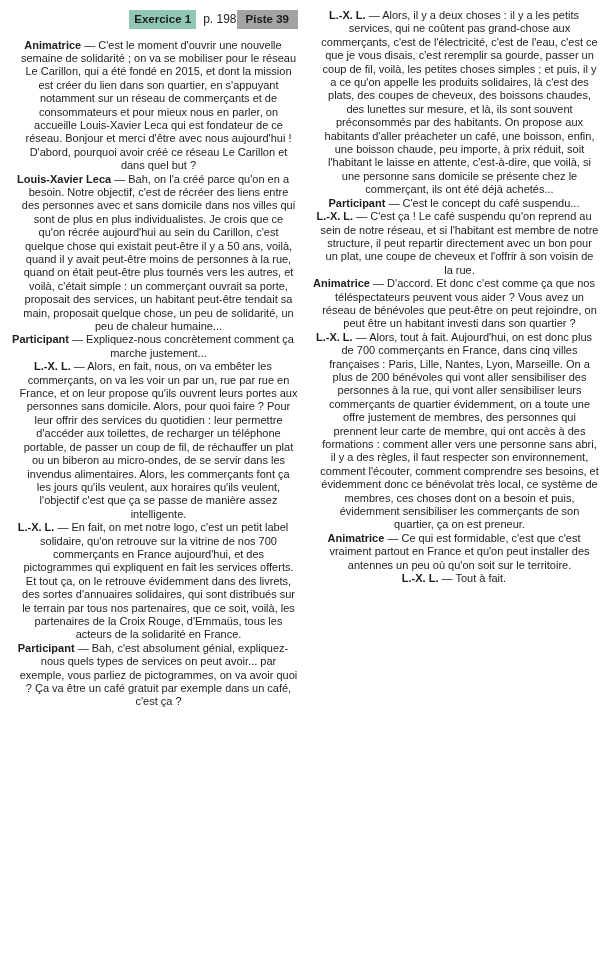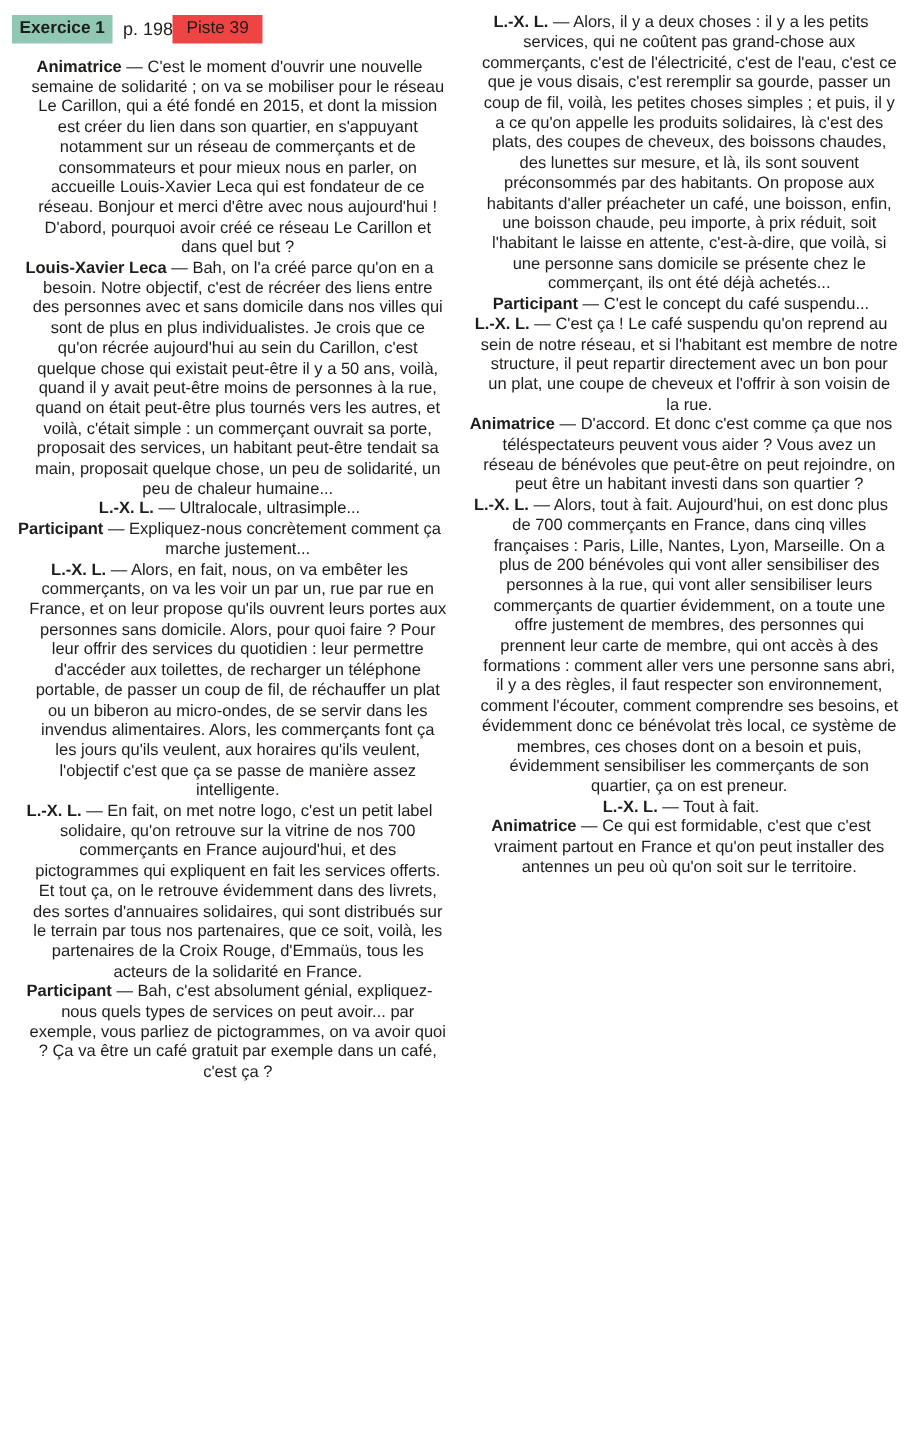--- a/index.html
+++ b/index.html
@@ -20,21 +20,21 @@
   .columns {
     display: flex;
     gap: 11px;
   }
   .col {
     width: 290px;
     flex: 0 0 290px;
   }
   .header {
     display: flex;
-    justify-content: flex-start;
+    justify-content: flex-end;
     align-items: center;
     margin: 1px 0 10px 0;
   }
   .header-left {
     display: flex;
     align-items: center;
     gap: 7px;
   }
   .exercise-badge {
     display: inline-block;
@@ -43,25 +43,26 @@
     font-weight: bold;
     font-size: 11.5px;
     line-height: 1;
     padding: 4px 5px 3px 5px;
   }
   .page-ref {
     font-size: 12px;
   }
   .track-badge {
     display: inline-block;
-    background: #ef4444;
+    background: #a3a3a3;
     color: #1d1d1b;
     font-size: 11.5px;
     line-height: 1;
     padding: 4px 9px 3px 9px;
+    font-weight: bold;
   }
   .para {
     margin: 0;
     font-size: 11px;
     line-height: 13.4px;
     padding-left: 11px;
     text-indent: -11px;
     text-align: center;
   }
   .speaker {
@@ -76,29 +77,28 @@
     <div class="col">
       <div class="header">
         <div class="header-left">
           <span class="exercise-badge">Exercice 1</span>
           <span class="page-ref">p. 198</span>
         </div>
         <span class="track-badge">Piste 39</span>
       </div>
     <p class="para"><b class="speaker">Animatrice</b><span> — </span><span>C'est le moment d'ouvrir une nouvelle semaine de solidarité ; on va se mobiliser pour le réseau Le Carillon, qui a été fondé en 2015, et dont la mission est créer du lien dans son quartier, en s'appuyant notamment sur un réseau de commerçants et de consommateurs et pour mieux nous en parler, on accueille Louis-Xavier Leca qui est fondateur de ce réseau. Bonjour et merci d'être avec nous aujourd'hui ! D'abord, pourquoi avoir créé ce réseau Le Carillon et dans quel but ?</span></p>
         <p class="para"><b class="speaker">Louis-Xavier Leca</b><span> — </span><span>Bah, on l'a créé parce qu'on en a besoin. Notre objectif, c'est de récréer des liens entre des personnes avec et sans domicile dans nos villes qui sont de plus en plus individualistes. Je crois que ce qu'on récrée aujourd'hui au sein du Carillon, c'est quelque chose qui existait peut-être il y a 50 ans, voilà, quand il y avait peut-être moins de personnes à la rue, quand on était peut-être plus tournés vers les autres, et voilà, c'était simple : un commerçant ouvrait sa porte, proposait des services, un habitant peut-être tendait sa main, proposait quelque chose, un peu de solidarité, un peu de chaleur humaine...</span></p>
-        <p class="para"><b class="speaker">L.-X. L.</b><span> — </span><span>Ultralocale, ultrasimple...</span></p>
         <p class="para"><b class="speaker">Participant</b><span> — </span><span>Expliquez-nous concrètement comment ça marche justement...</span></p>
         <p class="para"><b class="speaker">L.-X. L.</b><span> — </span><span>Alors, en fait, nous, on va embêter les commerçants, on va les voir un par un, rue par rue en France, et on leur propose qu'ils ouvrent leurs portes aux personnes sans domicile. Alors, pour quoi faire ? Pour leur offrir des services du quotidien : leur permettre d'accéder aux toilettes, de recharger un téléphone portable, de passer un coup de fil, de réchauffer un plat ou un biberon au micro-ondes, de se servir dans les invendus alimentaires. Alors, les commerçants font ça les jours qu'ils veulent, aux horaires qu'ils veulent, l'objectif c'est que ça se passe de manière assez intelligente.</span></p>
         <p class="para"><b class="speaker">L.-X. L.</b><span> — </span><span>En fait, on met notre logo, c'est un petit label solidaire, qu'on retrouve sur la vitrine de nos 700 commerçants en France aujourd'hui, et des pictogrammes qui expliquent en fait les services offerts. Et tout ça, on le retrouve évidemment dans des livrets, des sortes d'annuaires solidaires, qui sont distribués sur le terrain par tous nos partenaires, que ce soit, voilà, les partenaires de la Croix Rouge, d'Emmaüs, tous les acteurs de la solidarité en France.</span></p>
         <p class="para"><b class="speaker">Participant</b><span> — </span><span>Bah, c'est absolument génial, expliquez-nous quels types de services on peut avoir... par exemple, vous parliez de pictogrammes, on va avoir quoi ? Ça va être un café gratuit par exemple dans un café, c'est ça ?</span></p>
       </div>
     <div class="col">
         <p class="para"><b class="speaker">L.-X. L.</b><span> — </span><span>Alors, il y a deux choses : il y a les petits services, qui ne coûtent pas grand-chose aux commerçants, c'est de l'électricité, c'est de l'eau, c'est ce que je vous disais, c'est reremplir sa gourde, passer un coup de fil, voilà, les petites choses simples ; et puis, il y a ce qu'on appelle les produits solidaires, là c'est des plats, des coupes de cheveux, des boissons chaudes, des lunettes sur mesure, et là, ils sont souvent préconsommés par des habitants. On propose aux habitants d'aller préacheter un café, une boisson, enfin, une boisson chaude, peu importe, à prix réduit, soit l'habitant le laisse en attente, c'est-à-dire, que voilà, si une personne sans domicile se présente chez le commerçant, ils ont été déjà achetés...</span></p>
         <p class="para"><b class="speaker">Participant</b><span> — </span><span>C'est le concept du café suspendu...</span></p>
         <p class="para"><b class="speaker">L.-X. L.</b><span> — </span><span>C'est ça ! Le café suspendu qu'on reprend au sein de notre réseau, et si l'habitant est membre de notre structure, il peut repartir directement avec un bon pour un plat, une coupe de cheveux et l'offrir à son voisin de la rue.</span></p>
         <p class="para"><b class="speaker">Animatrice</b><span> — </span><span>D'accord. Et donc c'est comme ça que nos téléspectateurs peuvent vous aider ? Vous avez un réseau de bénévoles que peut-être on peut rejoindre, on peut être un habitant investi dans son quartier ?</span></p>
         <p class="para"><b class="speaker">L.-X. L.</b><span> — </span><span>Alors, tout à fait. Aujourd'hui, on est donc plus de 700 commerçants en France, dans cinq villes françaises : Paris, Lille, Nantes, Lyon, Marseille. On a plus de 200 bénévoles qui vont aller sensibiliser des personnes à la rue, qui vont aller sensibiliser leurs commerçants de quartier évidemment, on a toute une offre justement de membres, des personnes qui prennent leur carte de membre, qui ont accès à des formations : comment aller vers une personne sans abri, il y a des règles, il faut respecter son environnement, comment l'écouter, comment comprendre ses besoins, et évidemment donc ce bénévolat très local, ce système de membres, ces choses dont on a besoin et puis, évidemment sensibiliser les commerçants de son quartier, ça on est preneur.</span></p>
+        <p class="para"><b class="speaker">Animatrice</b><span> — </span><span>Ce qui est formidable, c'est que c'est vraiment partout en France et qu'on peut installer des antennes un peu où qu'on soit sur le territoire.</span></p>
         <p class="para"><b class="speaker">L.-X. L.</b><span> — </span><span>Tout à fait.</span></p>
-        <p class="para"><b class="speaker">Animatrice</b><span> — </span><span>Ce qui est formidable, c'est que c'est vraiment partout en France et qu'on peut installer des antennes un peu où qu'on soit sur le territoire.</span></p>
       </div>
   </div>
 </div>
 
 </body></html>

